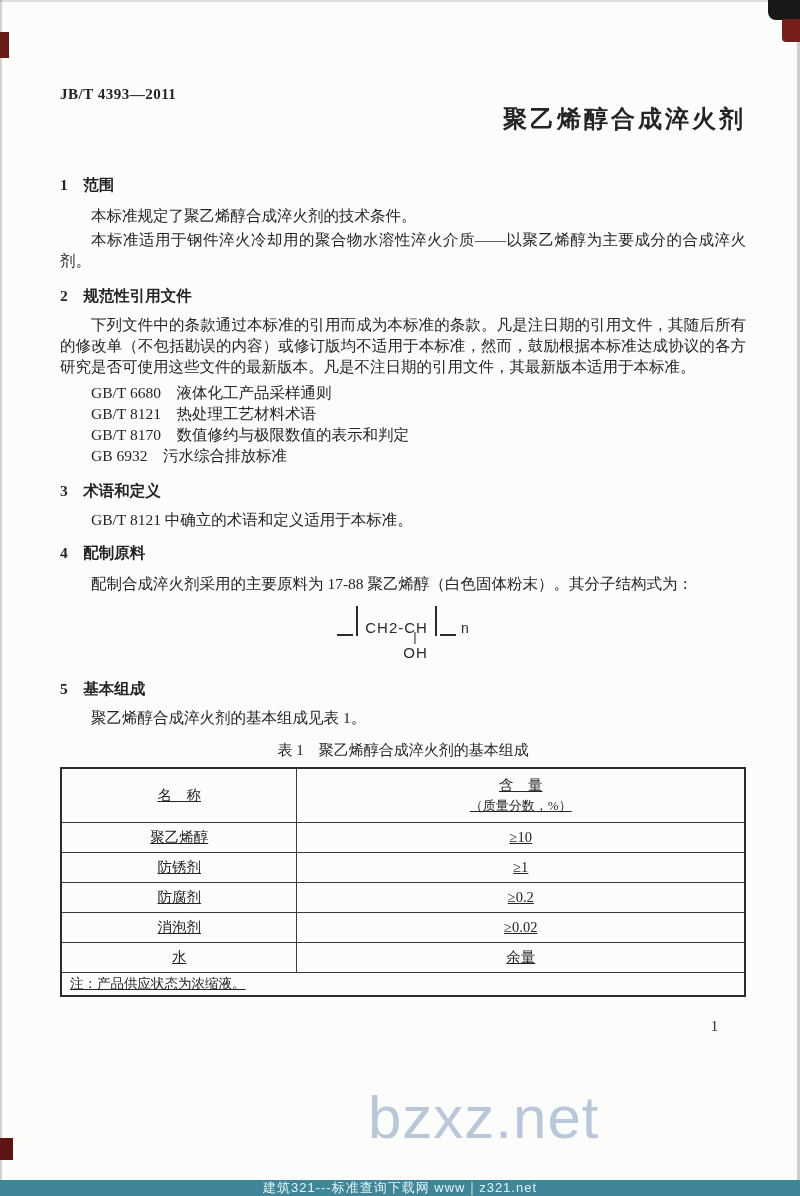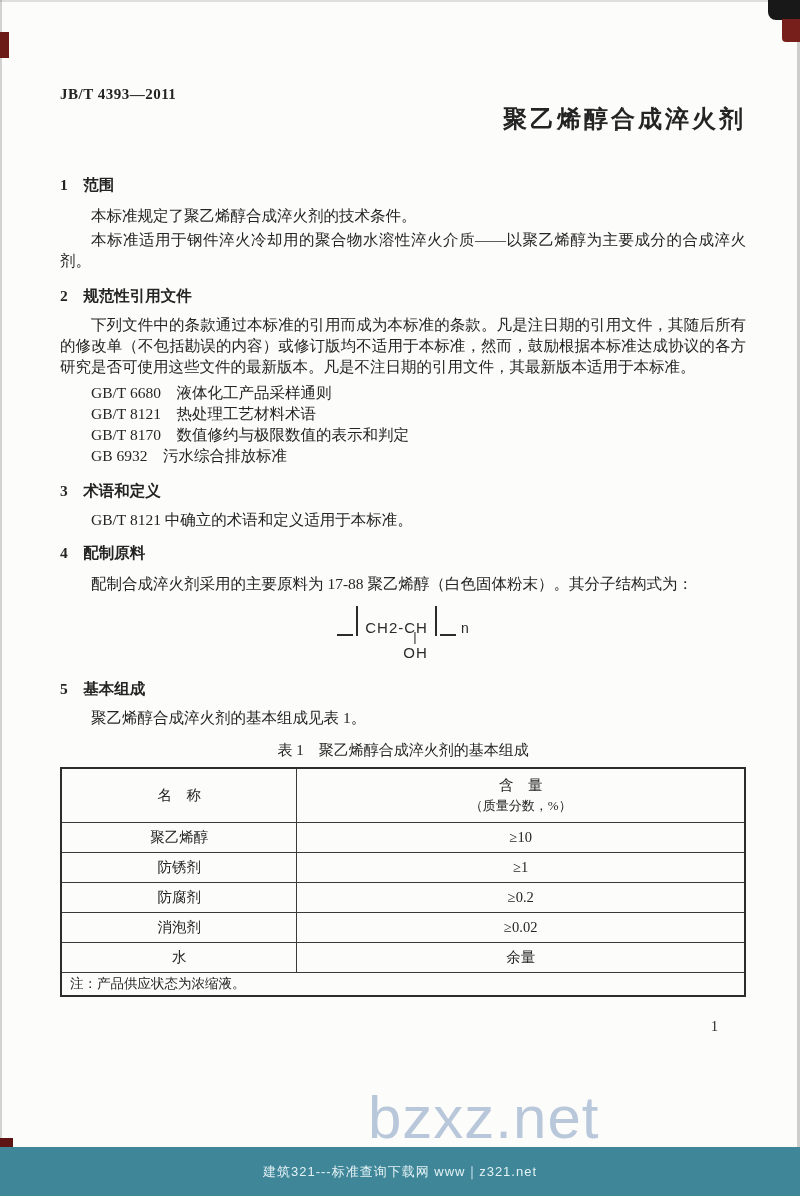--- a/index.html
+++ b/index.html
@@ -35,35 +35,35 @@
     font-family:"Liberation Sans","DejaVu Sans",sans-serif;font-size:15px;color:#2a2a2a;}
   .f-row{display:flex;align-items:flex-end;height:30px;}
   .f-hline{width:16px;height:2px;background:#2b2b2b;}
   .f-bracket{width:2px;height:30px;background:#2b2b2b;margin:0 3px;}
   .f-unit{padding:0 4px;letter-spacing:1px;}
   .f-sub{margin-left:5px;margin-top:10px;font-size:14px;}
   .f-bond{position:absolute;left:76px;top:23px;font-size:13px;}
   .f-side{position:absolute;left:66px;top:38px;letter-spacing:1px;}
 
   .table-caption{margin-top:12px;text-align:center;font-size:15px;font-weight:normal;line-height:21px;}
-  .spec-table{margin-top:6px;width:100%;border-collapse:collapse;border:2px solid #2c2c2c;table-layout:fixed;}
+  .spec-table{margin-top:6px;width:100%;border-collapse:collapse;border:2px solid #2c2c2c;table-layout:fixed;text-decoration:underline;}
   .spec-table col.c1{width:34.5%;}
   .spec-table th,.spec-table td{border:1px solid #3a3a3a;text-align:center;font-weight:normal;font-size:14.5px;}
   .spec-table thead th{height:54px;}
   .hdr-sub{font-size:13px;margin-top:2px;}
   .spec-table tbody td{height:30px;}
   .spec-table tr.note-row td{height:24px;text-align:left;font-size:13.5px;padding-left:8px;}
 
   .page-number{margin-top:20px;text-align:right;padding-right:28px;font-size:14px;line-height:19px;}
 
   .watermark{position:absolute;left:368px;top:1083px;z-index:4;pointer-events:none;
     font-family:"Liberation Sans","DejaVu Sans",sans-serif;font-weight:normal;font-size:60px;
     letter-spacing:1px;color:rgba(140,164,198,.6);}
 
-  .footer-bar{position:absolute;left:0;right:0;bottom:0;height:49px;background:#3f8699;z-index:8;
+  .footer-bar{position:absolute;left:0;right:0;bottom:0;height:16px;background:#3f8699;z-index:8;
     display:flex;align-items:center;justify-content:center;
     font-family:"Liberation Sans","DejaVu Sans",sans-serif;font-size:13px;color:#e3f2f4;letter-spacing:1px;}
 </style>
 </head>
 <body>
 
 <div class="page">
 
   <div class="edge-top"></div>
   <div class="edge-left"></div>

